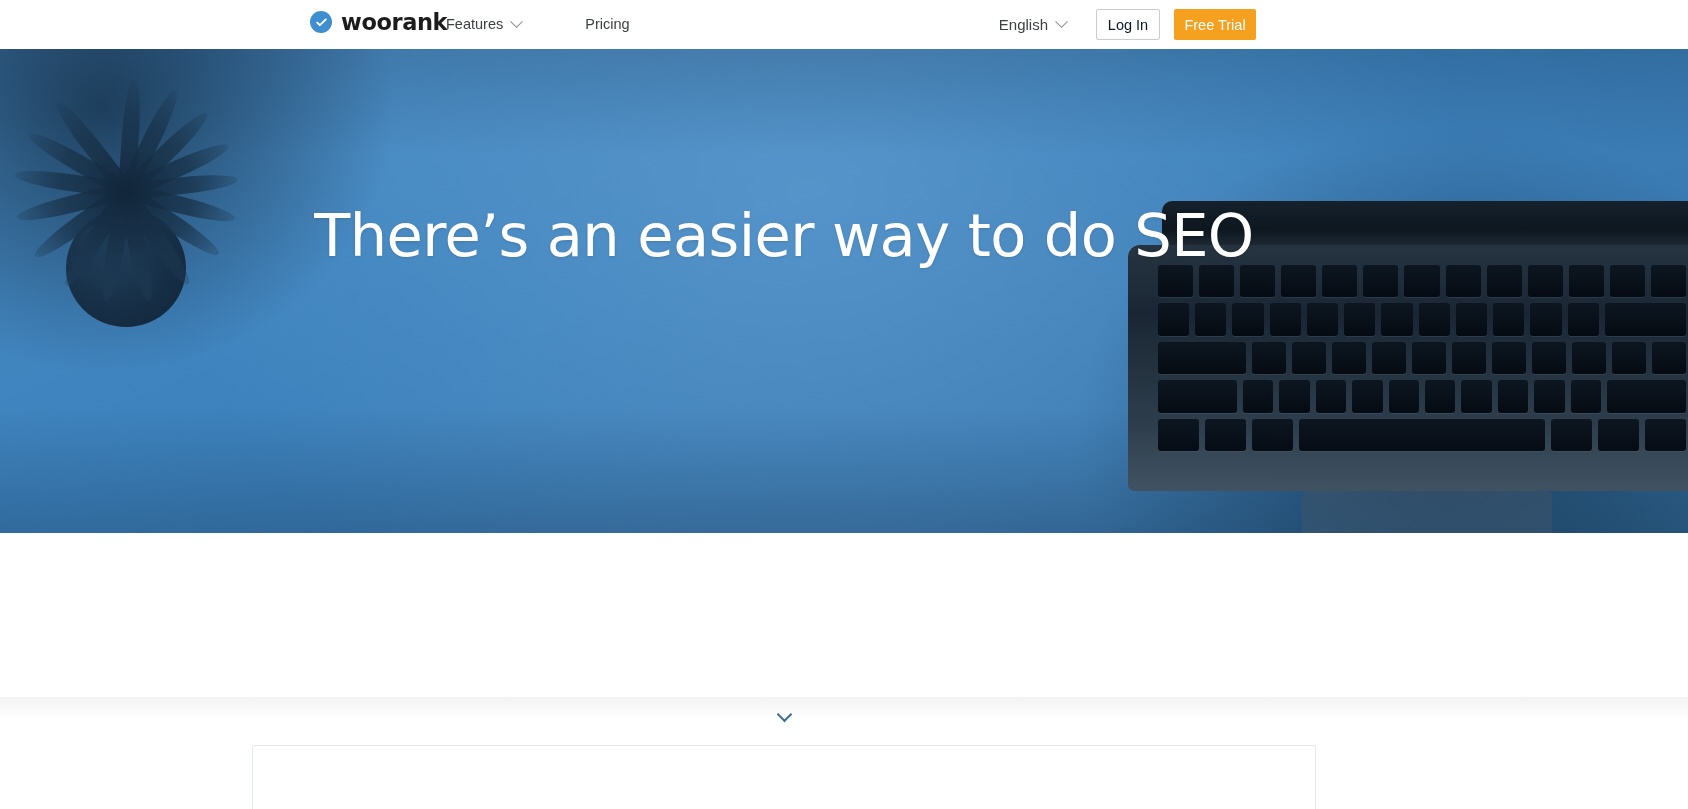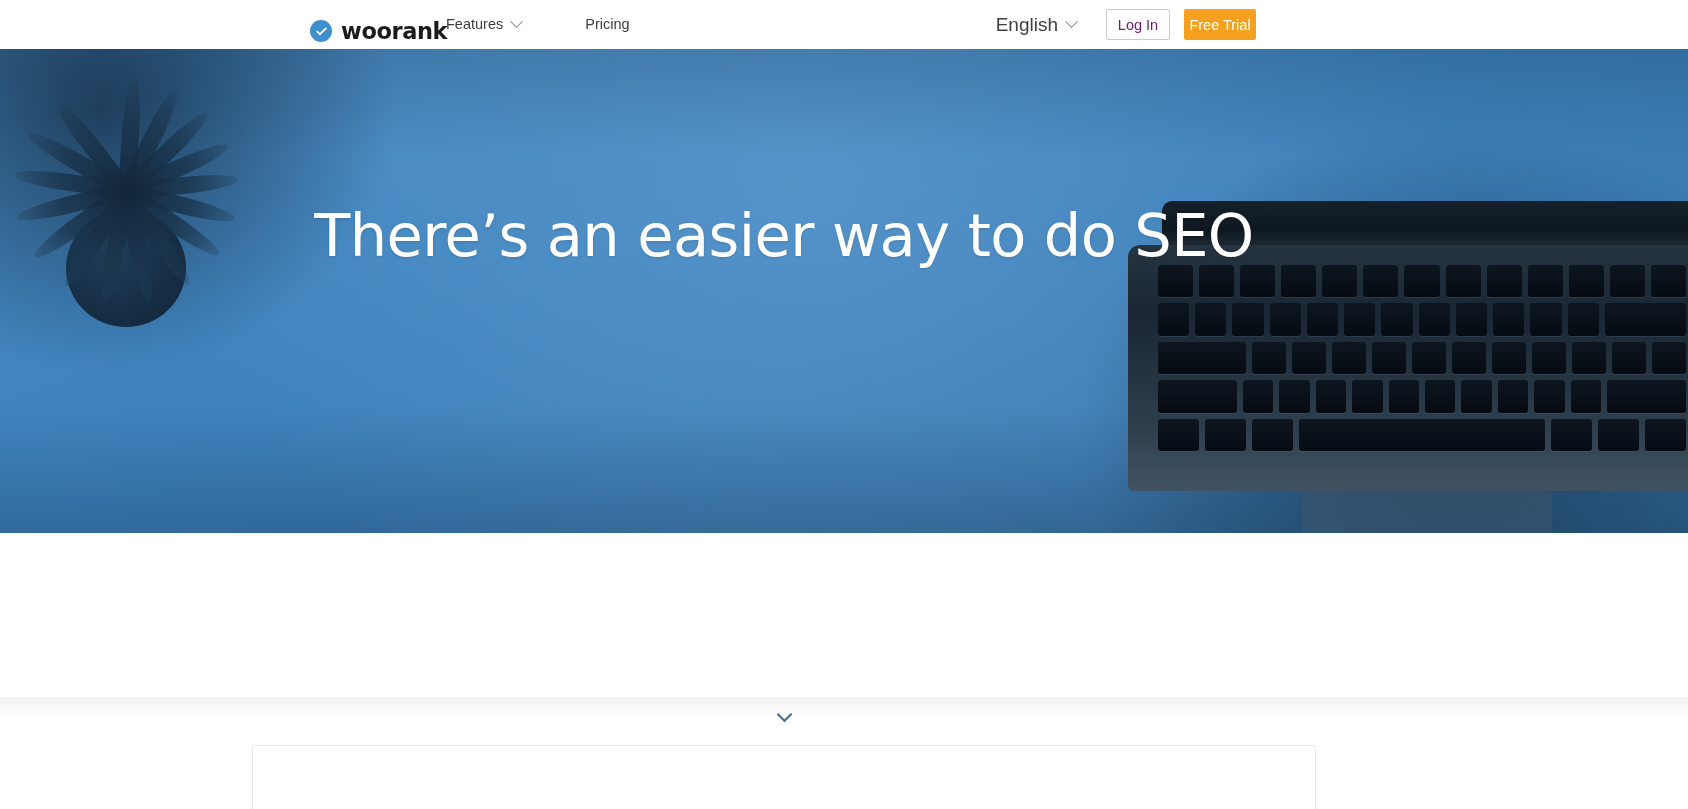--- a/index.html
+++ b/index.html
@@ -28,21 +28,20 @@
   }
 
   .brand {
     position: absolute;
     left: 310px;
     top: 11px;
     display: flex;
     align-items: center;
     gap: 9px;
     cursor: pointer;
-    margin-top: 9px;
   }
   .brand-badge {
     width: 22px; height: 22px;
     border-radius: 50%;
     background: #3f8ed0;
     display: flex;
     align-items: center;
     justify-content: center;
     flex: none;
   }
@@ -92,45 +91,45 @@
     top: 0;
     height: 49px;
     display: flex;
     align-items: center;
     gap: 0;
   }
   .lang {
     display: flex;
     align-items: center;
     gap: 9px;
-    font-size: 19px;
+    font-size: 15px;
     color: #3d4043;
     cursor: pointer;
     margin-right: 30px;
   }
   .btn-login {
     display: flex;
     align-items: center;
     justify-content: center;
     width: 64px;
     height: 31px;
     border: 1px solid #c9cdd1;
     background: #ffffff;
     border-radius: 2px;
     font-size: 14.5px;
-    color: #701a75;
+    color: #0f172a;
     cursor: pointer;
     margin-right: 14px;
     font-family: "Liberation Sans", sans-serif;
   }
   .btn-trial {
     display: flex;
     align-items: center;
     justify-content: center;
-    width: 72px;
+    width: 82px;
     height: 31px;
     background: #f5a01e;
     border: none;
     border-radius: 2px;
     font-size: 14.5px;
     color: #ffffff;
     cursor: pointer;
     font-family: "Liberation Sans", sans-serif;
   }
 

